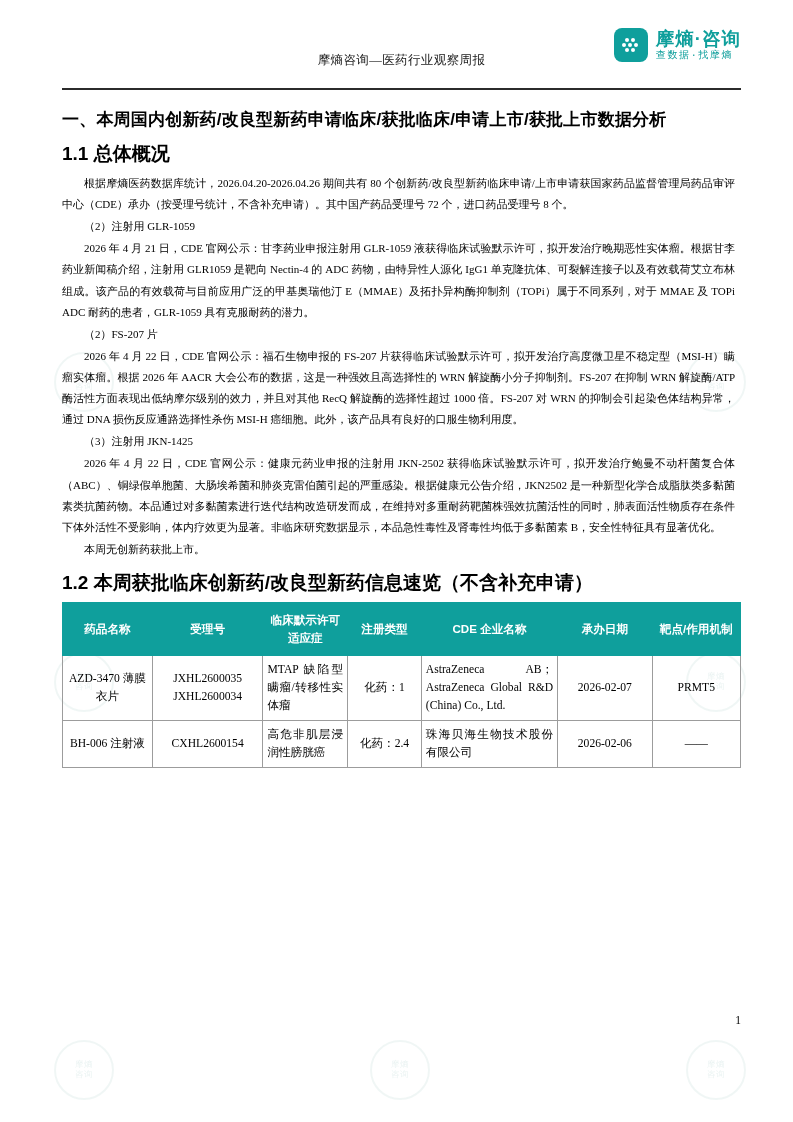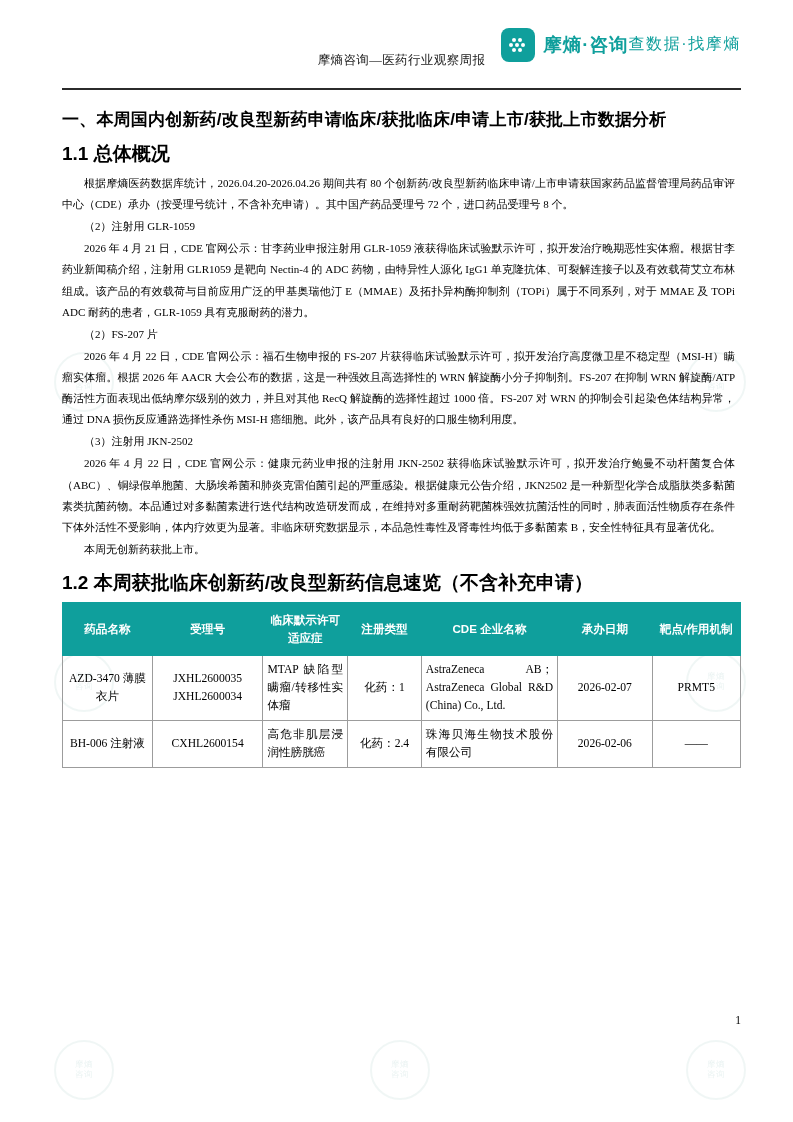--- a/index.html
+++ b/index.html
@@ -51,33 +51,33 @@
     height: 34px;
     border-radius: 8px;
     background: #0f9f9c;
     display: flex;
     align-items: center;
     justify-content: center;
   }
   .logo-mark svg { display: block; }
   .logo-text {
     display: flex;
-    flex-direction: row;
+    flex-direction: column;
     line-height: 1.12;
   }
   .logo-title {
     font-family: "Liberation Sans", sans-serif;
     font-size: 18.5px;
     font-weight: bold;
     color: #0f9f9c;
     letter-spacing: 1px;
   }
   .logo-sub {
-    font-family: Liberation Sans, sans-serif;
-    font-size: 16px;
+    font-family: Liberation Mono, monospace;
+    font-size: 10px;
     color: #0f9f9c;
     letter-spacing: 1.6px;
   }
   .header-rule {
     position: absolute;
     top: 88px;
     left: 62px;
     right: 52px;
     height: 2px;
     background: #2b2b2b;
@@ -247,21 +247,21 @@
   <div class="content">
 
     <h1 class="sec">一、本周国内创新药/改良型新药申请临床/获批临床/申请上市/获批上市数据分析</h1>
     <h2 class="sub">1.1 总体概况</h2>
 
     <p class="para">根据摩熵医药数据库统计，2026.04.20-2026.04.26 期间共有 80 个创新药/改良型新药临床申请/上市申请获国家药品监督管理局药品审评中心（CDE）承办（按受理号统计，不含补充申请）。其中国产药品受理号 72 个，进口药品受理号 8 个。</p>
     <p class="para">（2）注射用 GLR-1059</p>
     <p class="para">2026 年 4 月 21 日，CDE 官网公示：甘李药业申报注射用 GLR-1059 液获得临床试验默示许可，拟开发治疗晚期恶性实体瘤。根据甘李药业新闻稿介绍，注射用 GLR1059 是靶向 Nectin-4 的 ADC 药物，由特异性人源化 IgG1 单克隆抗体、可裂解连接子以及有效载荷艾立布林组成。该产品的有效载荷与目前应用广泛的甲基奥瑞他汀 E（MMAE）及拓扑异构酶抑制剂（TOPi）属于不同系列，对于 MMAE 及 TOPi ADC 耐药的患者，GLR-1059 具有克服耐药的潜力。</p>
     <p class="para">（2）FS-207 片</p>
     <p class="para">2026 年 4 月 22 日，CDE 官网公示：福石生物申报的 FS-207 片获得临床试验默示许可，拟开发治疗高度微卫星不稳定型（MSI-H）瞒瘤实体瘤。根据 2026 年 AACR 大会公布的数据，这是一种强效且高选择性的 WRN 解旋酶小分子抑制剂。FS-207 在抑制 WRN 解旋酶/ATP 酶活性方面表现出低纳摩尔级别的效力，并且对其他 RecQ 解旋酶的选择性超过 1000 倍。FS-207 对 WRN 的抑制会引起染色体结构异常，通过 DNA 损伤反应通路选择性杀伤 MSI-H 癌细胞。此外，该产品具有良好的口服生物利用度。</p>
-    <p class="para">（3）注射用 JKN-2502</p>
+    <p class="para">（3）注射用 JKN-1425</p>
     <p class="para">2026 年 4 月 22 日，CDE 官网公示：健康元药业申报的注射用 JKN-2502 获得临床试验默示许可，拟开发治疗鲍曼不动杆菌复合体（ABC）、铜绿假单胞菌、大肠埃希菌和肺炎克雷伯菌引起的严重感染。根据健康元公告介绍，JKN2502 是一种新型化学合成脂肽类多黏菌素类抗菌药物。本品通过对多黏菌素进行迭代结构改造研发而成，在维持对多重耐药靶菌株强效抗菌活性的同时，肺表面活性物质存在条件下体外活性不受影响，体内疗效更为显著。非临床研究数据显示，本品急性毒性及肾毒性均低于多黏菌素 B，安全性特征具有显著优化。</p>
     <p class="para">本周无创新药获批上市。</p>
 
     <h2 class="sub">1.2 本周获批临床创新药/改良型新药信息速览（不含补充申请）</h2>
 
     <table class="tbl">
       <colgroup>
         <col style="width:12.2%">
         <col style="width:15.0%">
         <col style="width:11.5%">

